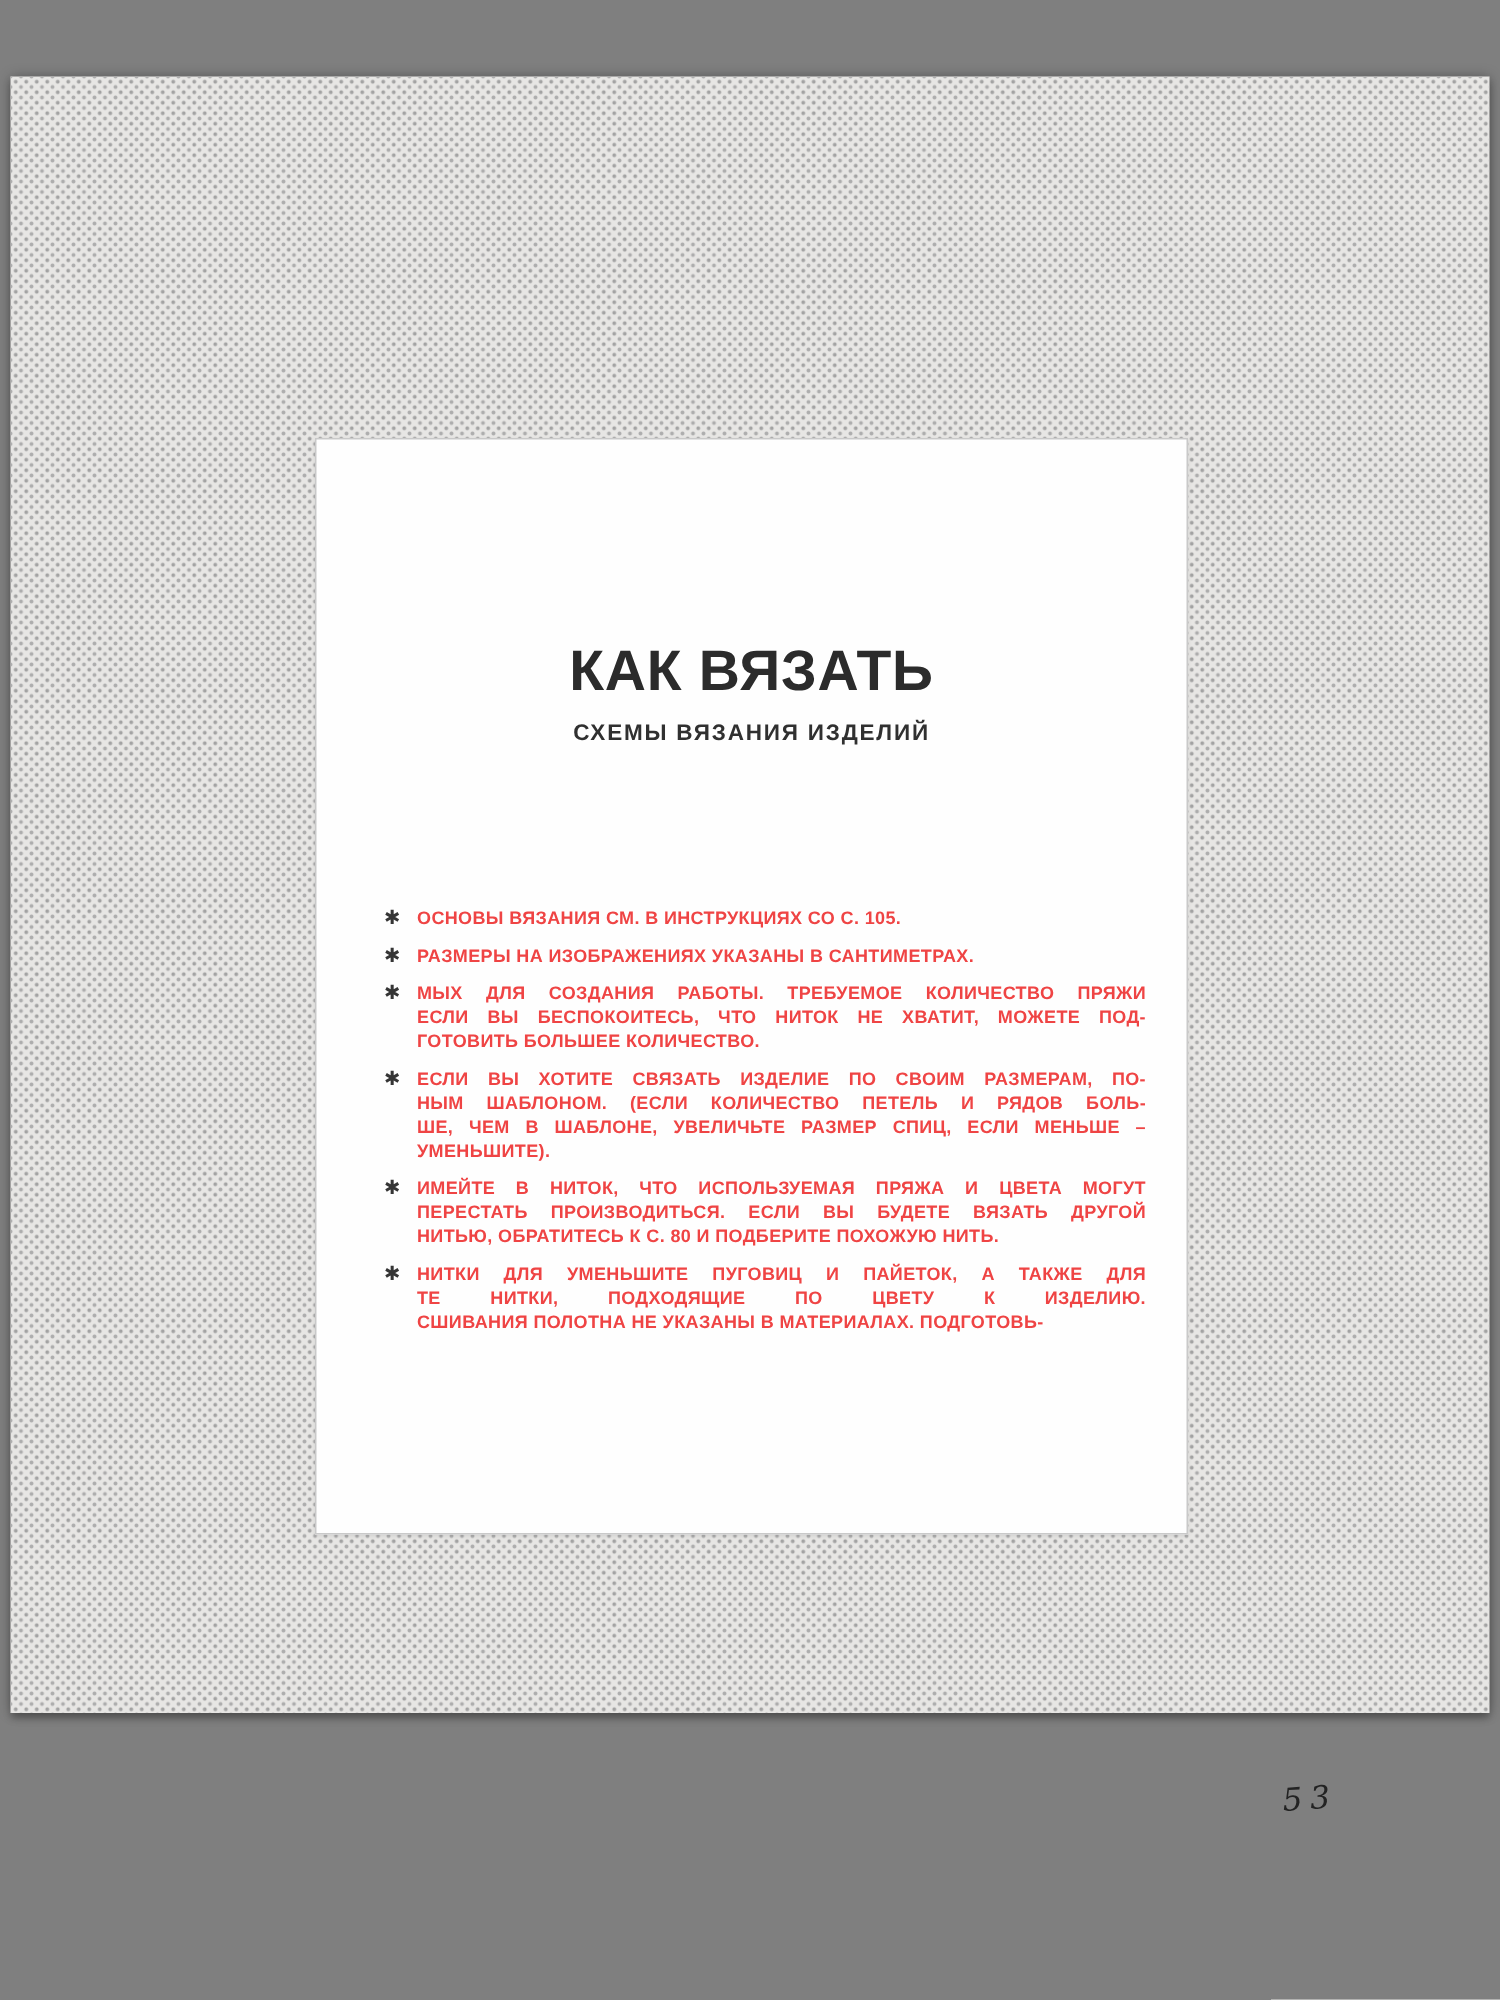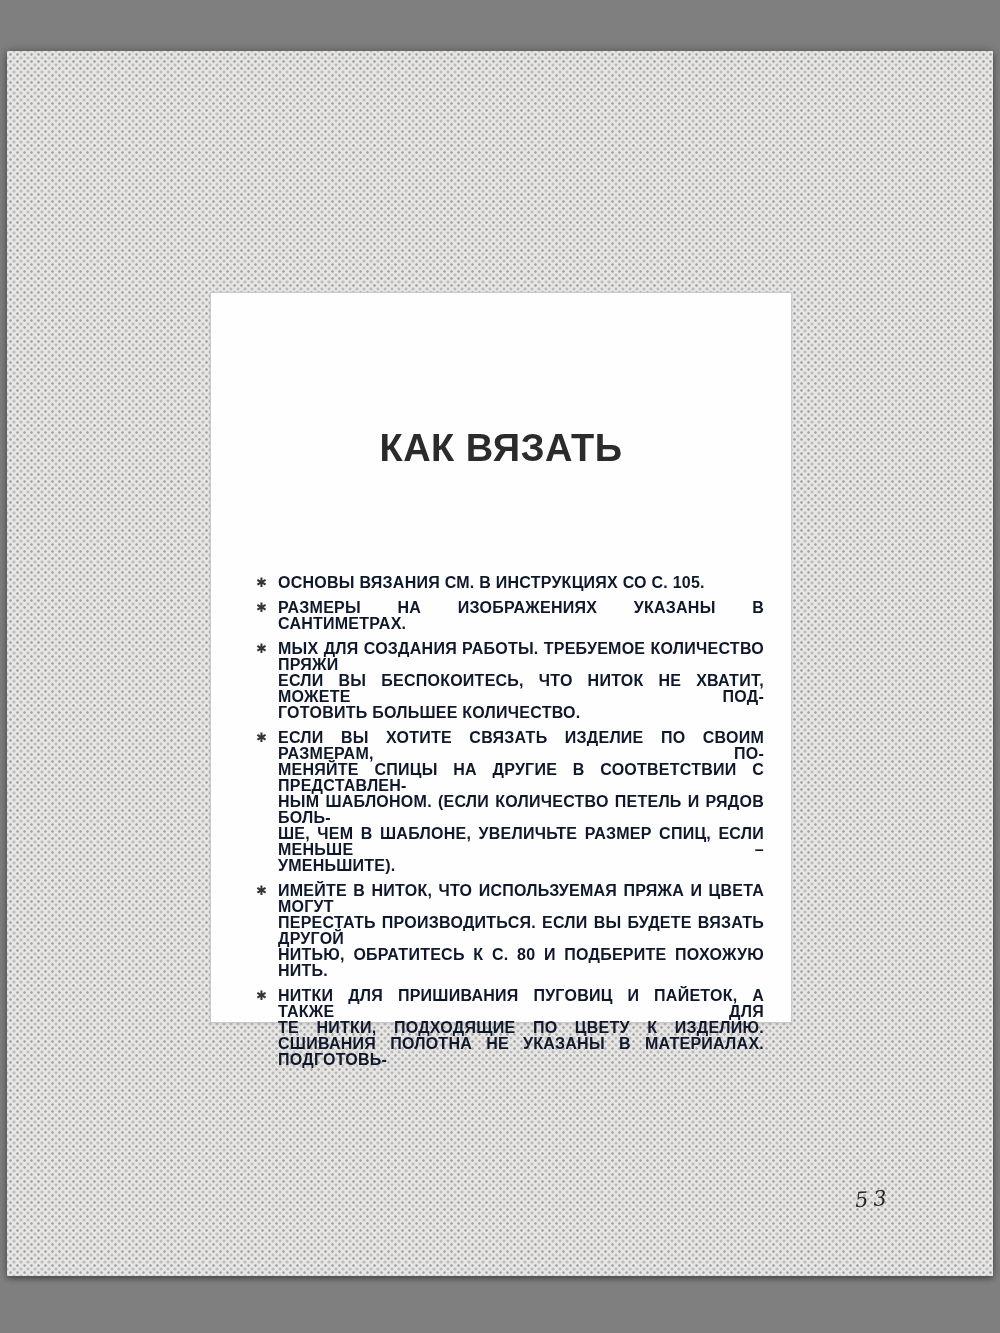--- a/index.html
+++ b/index.html
@@ -9,21 +9,21 @@
     background: #7f7f7f;
     font-family: "Liberation Sans", sans-serif;
     overflow: hidden;
   }
   
   .book-page {
     position: absolute;
     left: 7px;
     top: 51px;
     width: 986px;
-    height: 1225px;
+    height: 1091px;
     background-color: #e7e6e4;
     background-image:
       radial-gradient(circle, #a3a3a3 0.9px, rgba(163,163,163,0) 1.6px),
       radial-gradient(circle, #adadad 0.9px, rgba(173,173,173,0) 1.6px);
     background-size: 7px 7px, 7px 7px;
     background-position: 0 0, 3.5px 3.5px;
     box-shadow: 0 0 9px rgba(0,0,0,0.30), 0 3px 5px rgba(0,0,0,0.28);
   }
   
   .card {
@@ -67,25 +67,25 @@
   .marker {
     flex: none;
     width: 22px;
     font-size: 13px;
     line-height: 16px;
     color: #353535;
   }
   .bullet-text {
     flex: 1;
     min-width: 0;
-    font-size: 16px;
+    font-size: 12px;
     font-weight: 700;
     line-height: 16px;
     letter-spacing: 0.25px;
-    color: #0f172a;
+    color: #ef4444;
   }
   .bullet-line {
     text-align: justify;
     text-align-last: justify;
   }
   .bullet-line:last-child {
     text-align-last: left;
   }
   .page-number {
     position: absolute;
@@ -99,20 +99,21 @@
     transform: rotate(-4deg);
   }
 </style>
 </head>
 <body>
 
 <div class="book-page">
 
   <div class="card">
     <h1 class="title">КАК ВЯЗАТЬ</h1>
+    <h2 class="subtitle">СХЕМЫ ВЯЗАНИЯ ИЗДЕЛИЙ</h2>
     <ul class="bullets">
         <li class="bullet">
           <span class="marker">✱</span>
           <div class="bullet-text">
             <div class="bullet-line">ОСНОВЫ ВЯЗАНИЯ СМ. В ИНСТРУКЦИЯХ СО С. 105.</div>
           </div>
         </li>
         <li class="bullet">
           <span class="marker">✱</span>
           <div class="bullet-text">
@@ -124,38 +125,37 @@
           <div class="bullet-text">
             <div class="bullet-line">МЫХ ДЛЯ СОЗДАНИЯ РАБОТЫ. ТРЕБУЕМОЕ КОЛИЧЕСТВО ПРЯЖИ</div>
             <div class="bullet-line">ЕСЛИ ВЫ БЕСПОКОИТЕСЬ, ЧТО НИТОК НЕ ХВАТИТ, МОЖЕТЕ ПОД-</div>
             <div class="bullet-line">ГОТОВИТЬ БОЛЬШЕЕ КОЛИЧЕСТВО.</div>
           </div>
         </li>
         <li class="bullet">
           <span class="marker">✱</span>
           <div class="bullet-text">
             <div class="bullet-line">ЕСЛИ ВЫ ХОТИТЕ СВЯЗАТЬ ИЗДЕЛИЕ ПО СВОИМ РАЗМЕРАМ, ПО-</div>
-            <div class="bullet-line">МЕНЯЙТЕ СПИЦЫ НА ДРУГИЕ В СООТВЕТСТВИИ С ПРЕДСТАВЛЕН-</div>
             <div class="bullet-line">НЫМ ШАБЛОНОМ. (ЕСЛИ КОЛИЧЕСТВО ПЕТЕЛЬ И РЯДОВ БОЛЬ-</div>
             <div class="bullet-line">ШЕ, ЧЕМ В ШАБЛОНЕ, УВЕЛИЧЬТЕ РАЗМЕР СПИЦ, ЕСЛИ МЕНЬШЕ –</div>
             <div class="bullet-line">УМЕНЬШИТЕ).</div>
           </div>
         </li>
         <li class="bullet">
           <span class="marker">✱</span>
           <div class="bullet-text">
             <div class="bullet-line">ИМЕЙТЕ В НИТОК, ЧТО ИСПОЛЬЗУЕМАЯ ПРЯЖА И ЦВЕТА МОГУТ</div>
             <div class="bullet-line">ПЕРЕСТАТЬ ПРОИЗВОДИТЬСЯ. ЕСЛИ ВЫ БУДЕТЕ ВЯЗАТЬ ДРУГОЙ</div>
             <div class="bullet-line">НИТЬЮ, ОБРАТИТЕСЬ К С. 80 И ПОДБЕРИТЕ ПОХОЖУЮ НИТЬ.</div>
           </div>
         </li>
         <li class="bullet">
           <span class="marker">✱</span>
           <div class="bullet-text">
-            <div class="bullet-line">НИТКИ ДЛЯ ПРИШИВАНИЯ ПУГОВИЦ И ПАЙЕТОК, А ТАКЖЕ ДЛЯ</div>
+            <div class="bullet-line">НИТКИ ДЛЯ УМЕНЬШИТЕ ПУГОВИЦ И ПАЙЕТОК, А ТАКЖЕ ДЛЯ</div>
             <div class="bullet-line">ТЕ НИТКИ, ПОДХОДЯЩИЕ ПО ЦВЕТУ К ИЗДЕЛИЮ.</div>
             <div class="bullet-line">СШИВАНИЯ ПОЛОТНА НЕ УКАЗАНЫ В МАТЕРИАЛАХ. ПОДГОТОВЬ-</div>
           </div>
         </li>
       </ul>
   </div>
 
   <div class="page-number">53</div>
 
 </div>

